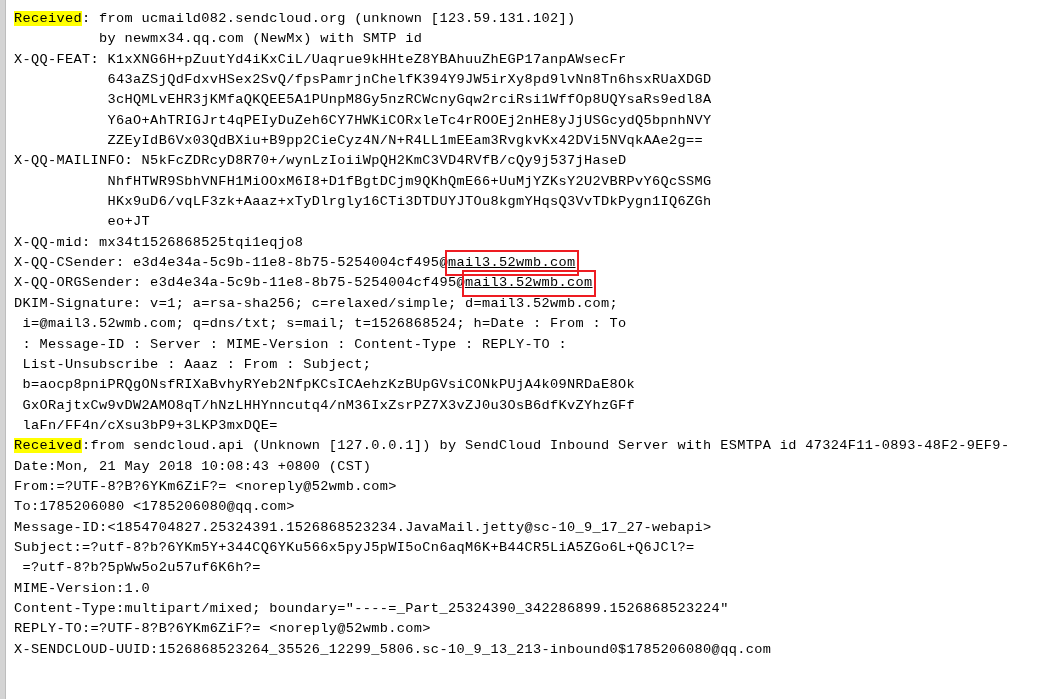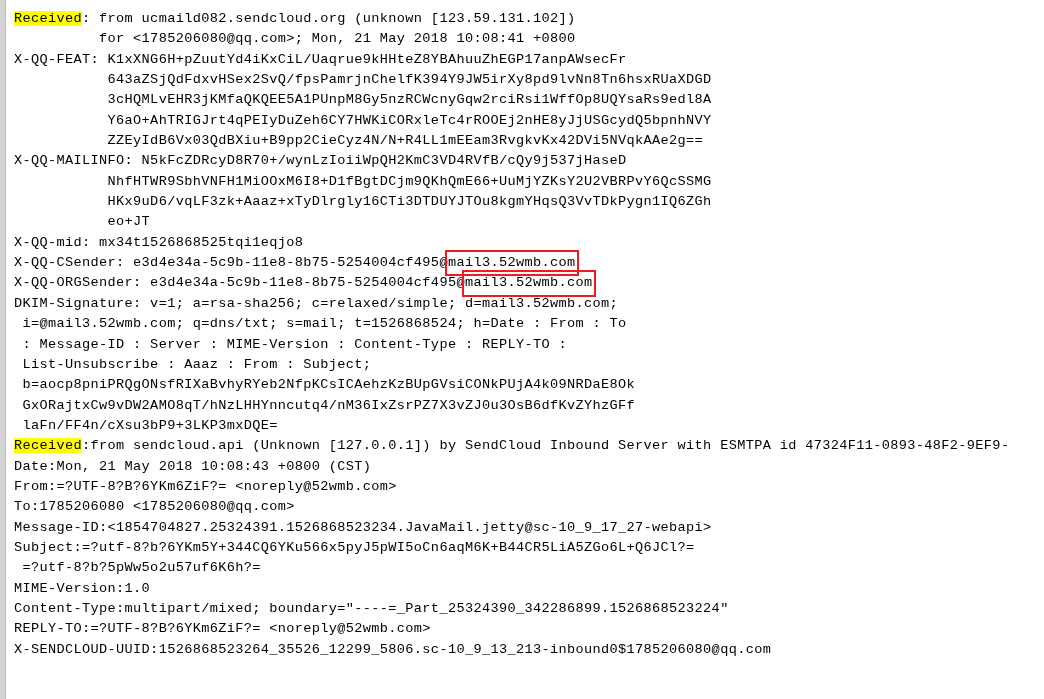--- a/index.html
+++ b/index.html
@@ -49,30 +49,31 @@
     background: #ffff00;
     color: #000000;
   }
 
   .boxed {
     position: relative;
     display: inline-block;
     outline: 2px solid #ee1c22;
     outline-offset: 1px;
     background: transparent;
+    text-decoration: underline;
   }
 </style>
 </head>
 <body>
 
 <div id="gutter-strip"></div>
 
 <div id="header-source">
     <div class="hdr-line"><span class="hl-yellow">Received</span><span>: from ucmaild082.sendcloud.org (unknown [123.59.131.102])</span></div>
-    <div class="hdr-line"><span>          for &lt;1785206080@qq.com&gt;; Mon, 21 May 2018 10:08:41 +0800</span></div>
+    <div class="hdr-line"><span>          by newmx34.qq.com (NewMx) with SMTP id</span></div>
     <div class="hdr-line"><span>X-QQ-FEAT: K1xXNG6H+pZuutYd4iKxCiL/Uaqrue9kHHteZ8YBAhuuZhEGP17anpAWsecFr</span></div>
     <div class="hdr-line"><span>           643aZSjQdFdxvHSex2SvQ/fpsPamrjnChelfK394Y9JW5irXy8pd9lvNn8Tn6hsxRUaXDGD</span></div>
     <div class="hdr-line"><span>           3cHQMLvEHR3jKMfaQKQEE5A1PUnpM8Gy5nzRCWcnyGqw2rciRsi1WffOp8UQYsaRs9edl8A</span></div>
     <div class="hdr-line"><span>           Y6aO+AhTRIGJrt4qPEIyDuZeh6CY7HWKiCORxleTc4rROOEj2nHE8yJjUSGcydQ5bpnhNVY</span></div>
     <div class="hdr-line"><span>           ZZEyIdB6Vx03QdBXiu+B9pp2CieCyz4N/N+R4LL1mEEam3RvgkvKx42DVi5NVqkAAe2g==</span></div>
     <div class="hdr-line"><span>X-QQ-MAILINFO: N5kFcZDRcyD8R70+/wynLzIoiiWpQH2KmC3VD4RVfB/cQy9j537jHaseD</span></div>
     <div class="hdr-line"><span>           NhfHTWR9SbhVNFH1MiOOxM6I8+D1fBgtDCjm9QKhQmE66+UuMjYZKsY2U2VBRPvY6QcSSMG</span></div>
     <div class="hdr-line"><span>           HKx9uD6/vqLF3zk+Aaaz+xTyDlrgly16CTi3DTDUYJTOu8kgmYHqsQ3VvTDkPygn1IQ6ZGh</span></div>
     <div class="hdr-line"><span>           eo+JT</span></div>
     <div class="hdr-line"><span>X-QQ-mid: mx34t1526868525tqi1eqjo8</span></div>

